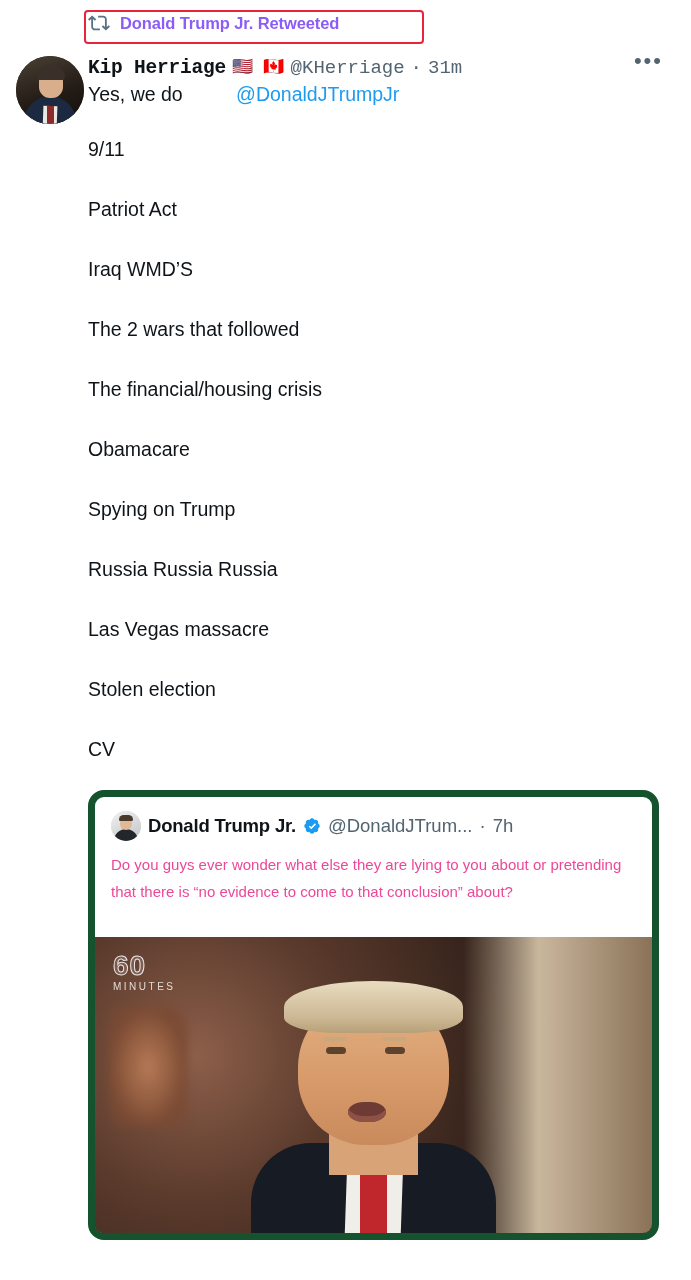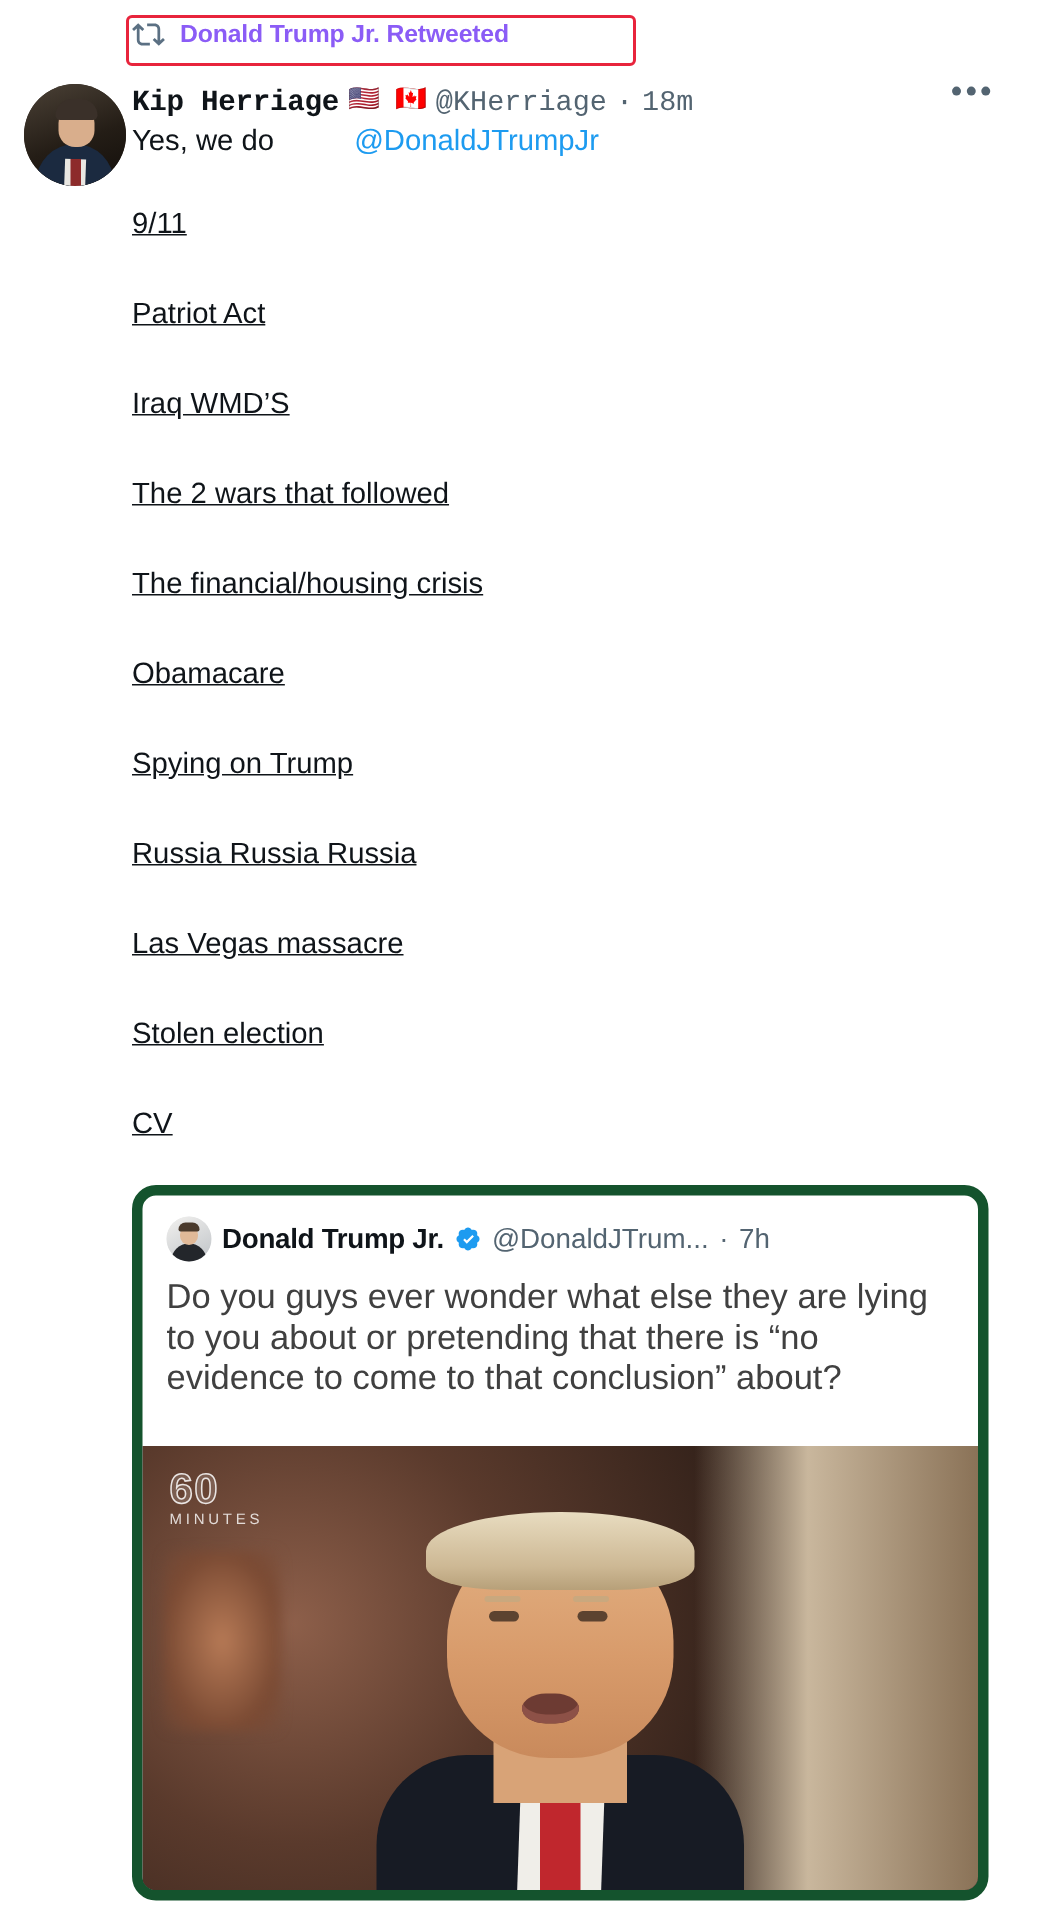--- a/index.html
+++ b/index.html
@@ -149,21 +149,20 @@
   .mention { color: #1d9bf0; margin-left: 48px; }
   .para-list {
     padding-left: 72px;
     padding-top: 12px;
   }
   .para {
     font-size: 19.5px;
     line-height: 26px;
     margin-bottom: 34px;
     color: #0f1419;
-    text-decoration: underline;
   }
 
   
   .quote-card {
     margin-left: 72px;
     margin-right: 16px;
     margin-top: -6px;
     border: 7px solid #14532d;
     border-radius: 16px;
     overflow: hidden;
@@ -197,23 +196,23 @@
     width: 18px; height: 18px;
     flex: 0 0 18px;
     display: inline-block;
   }
   .q-handle, .q-dot, .q-time {
     color: #536471;
     font-size: 18.5px;
   }
   .quote-text {
     padding: 6px 16px 14px 16px;
-    font-size: 23px;
+    font-size: 15px;
     line-height: 27px;
-    color: #404040;
+    color: #ec4899;
   }
   .quote-media {
     position: relative;
     width: 100%;
     height: 296px;
     background: #1a1512;
     overflow: hidden;
     margin-top: 18px;
   }
   .qm-bg {
@@ -336,21 +335,21 @@
         <span class="face"></span>
         <span class="hair"></span>
       </div>
     </div>
     <div class="head-main">
       <div class="nameline">
         <span class="displayname">Kip Herriage</span>
         <span class="flag">🇺🇸 🇨🇦</span>
         <span class="handle">@KHerriage</span>
         <span class="dot">·</span>
-        <span class="time">18m</span>
+        <span class="time">31m</span>
       </div>
       <div class="body-text">
         <span>Yes, we do </span><span class="mention">@DonaldJTrumpJr</span>
       </div>
     </div>
   </div>
 
   <div class="more-dots">•••</div>
 
   <div class="para-list">

